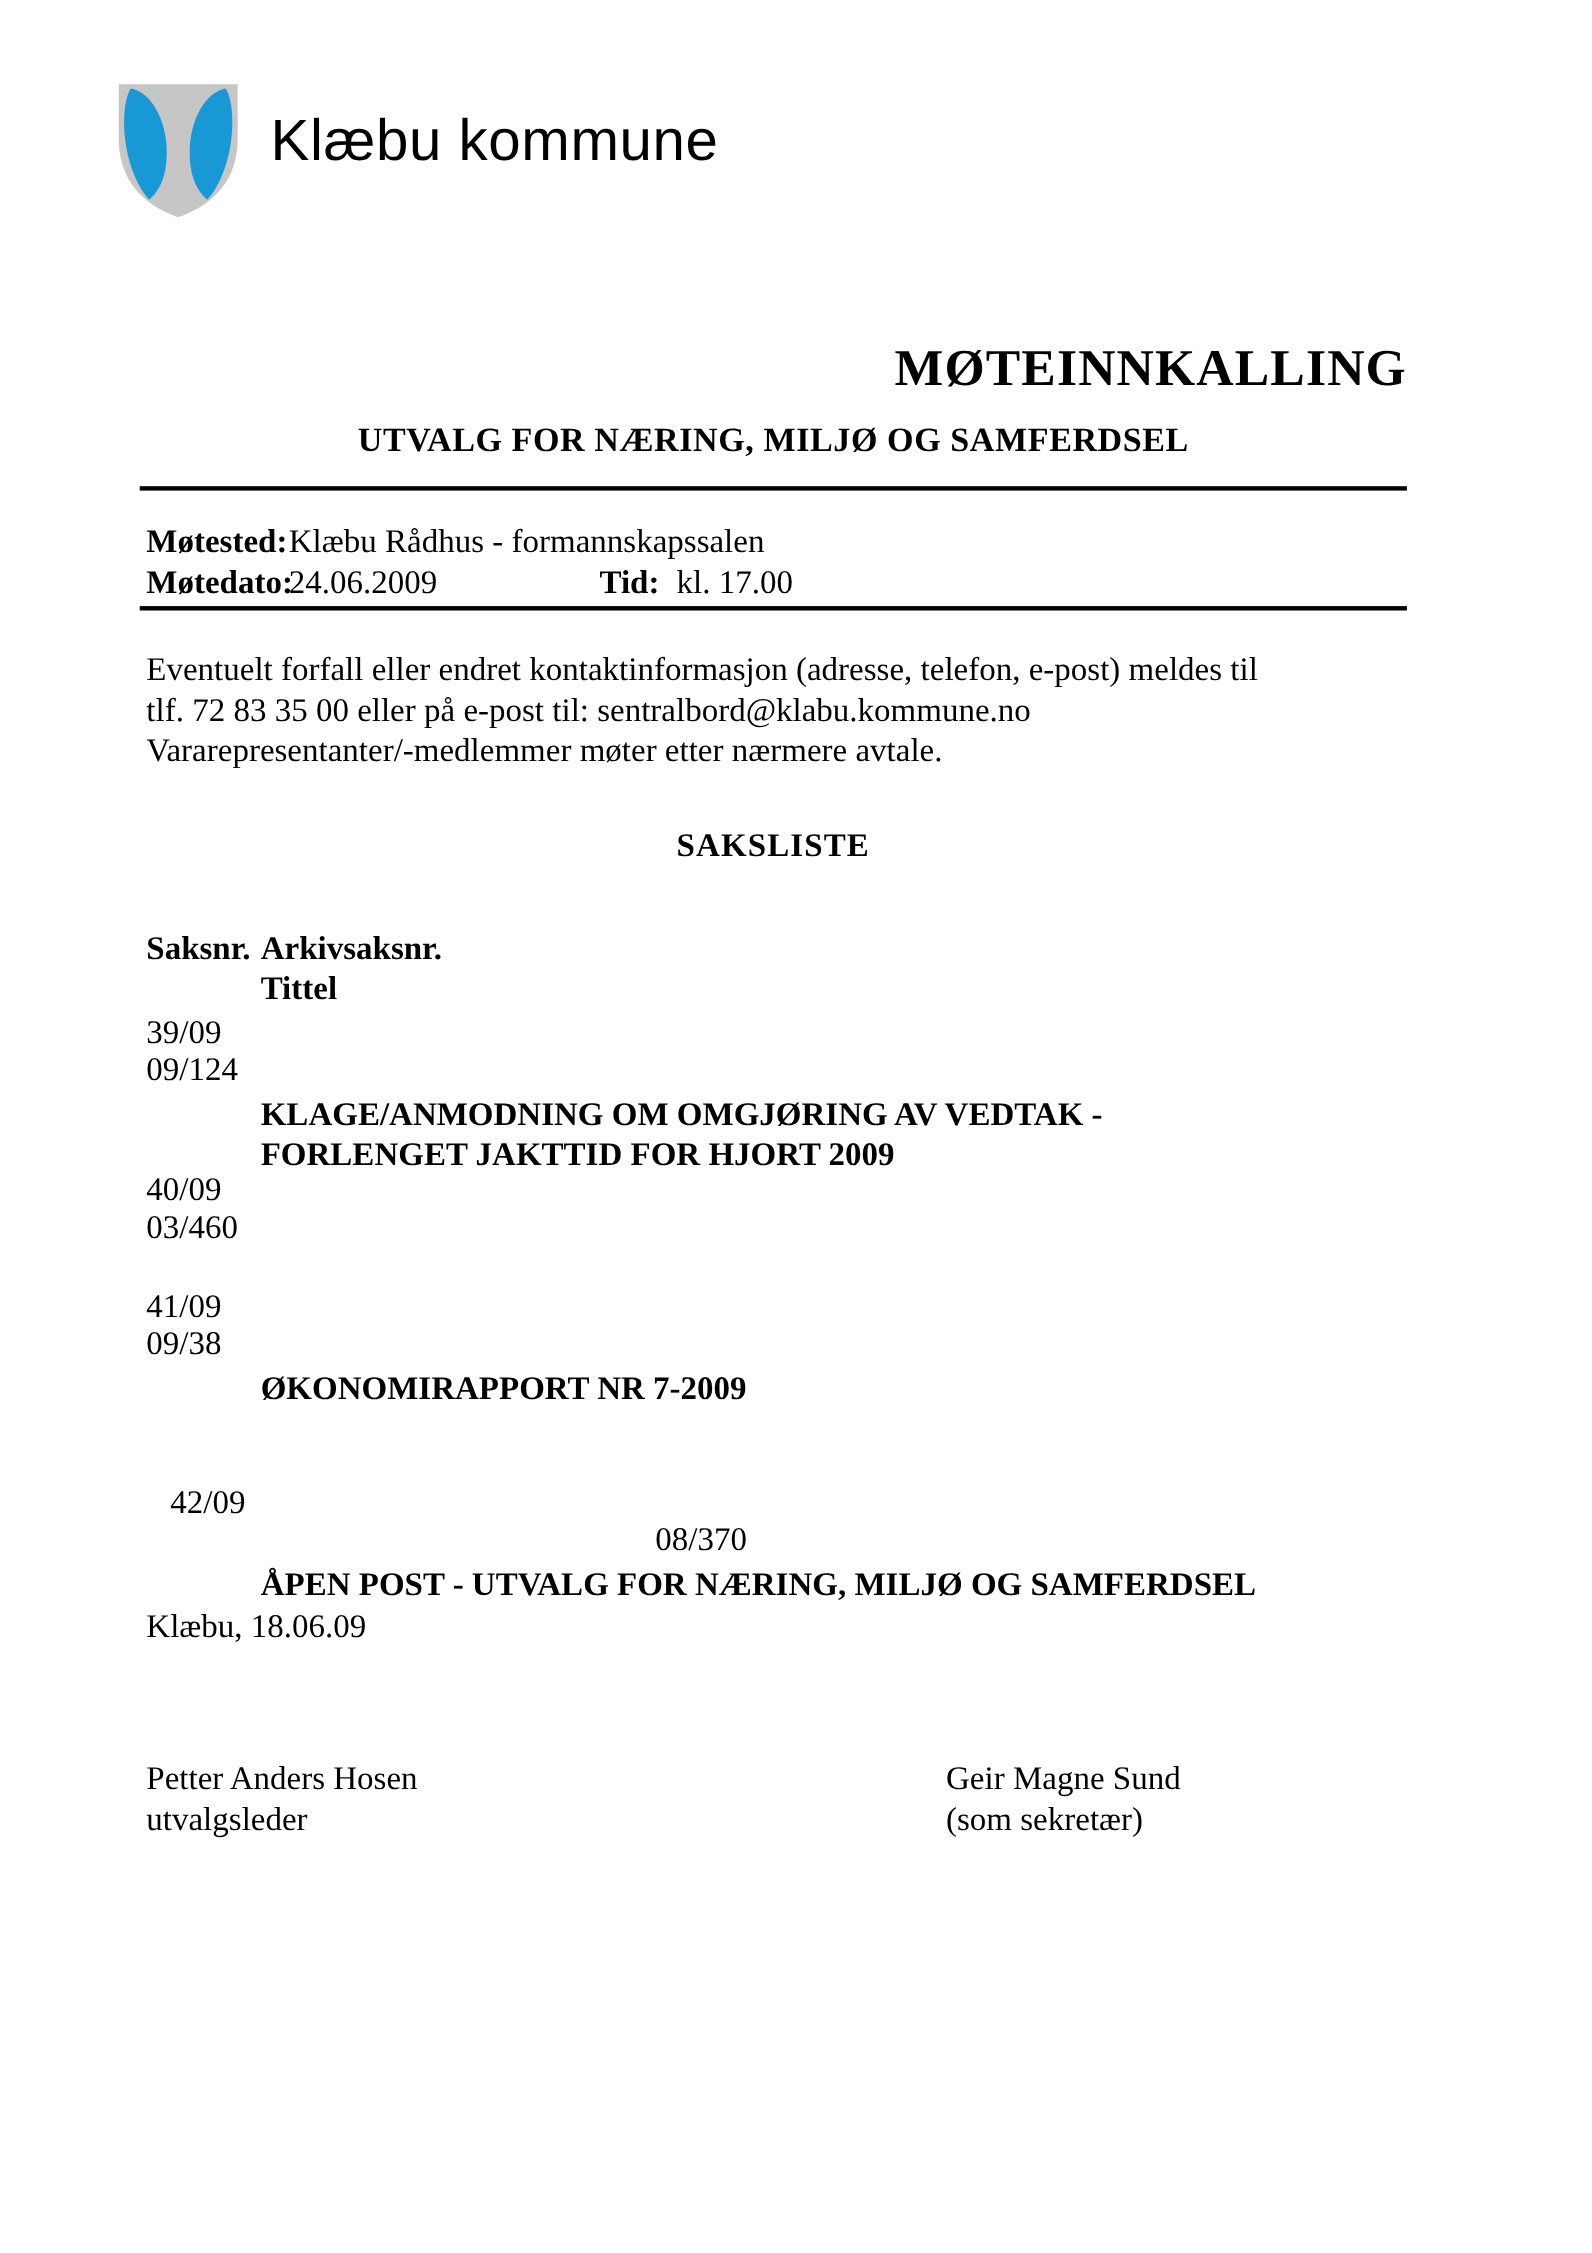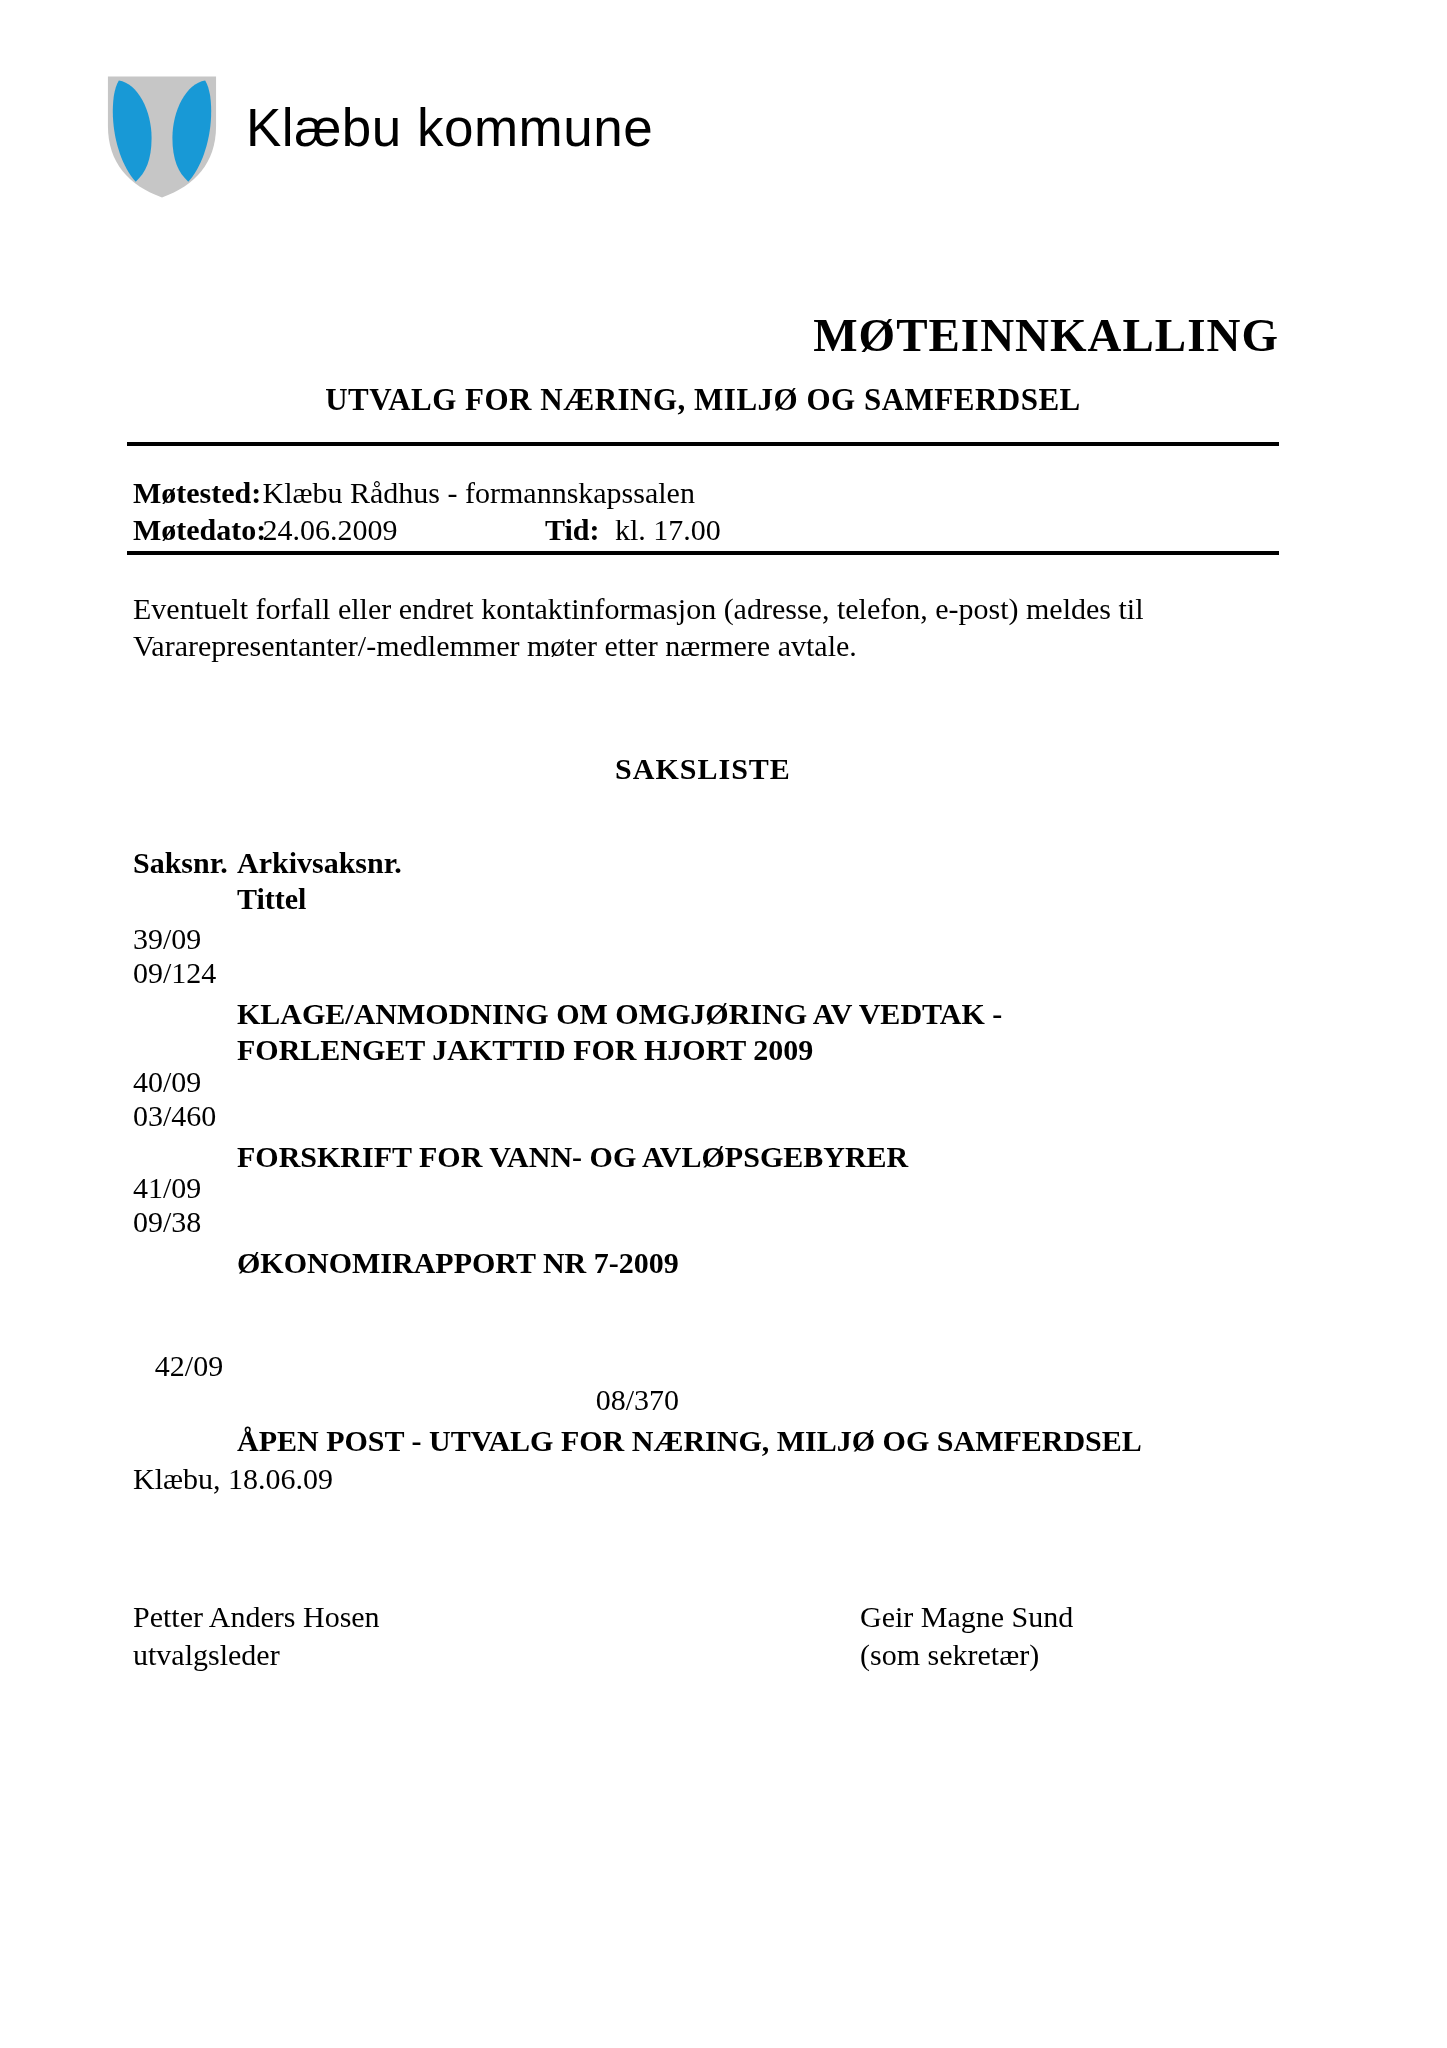--- a/index.html
+++ b/index.html
@@ -189,20 +189,21 @@
         <span class="m-value-date">24.06.2009</span>
         <span class="m-label-time">Tid:</span>
         <span class="m-value-time">kl. 17.00</span>
       </div>
     </div>
 
     <div class="rule rule-2"></div>
 
     <div class="notice">
       <div>Eventuelt forfall eller endret kontaktinformasjon (adresse, telefon, e-post) meldes til</div>
+      <div>tlf. 72 83 35 00 eller på e-post til: sentralbord@klabu.kommune.no</div>
       <div>Vararepresentanter/-medlemmer møter etter nærmere avtale.</div>
     </div>
 
     <div class="saksliste-heading">SAKSLISTE</div>
 
     <div class="table-head">
       <div class="th-row1">
         <span class="th-saksnr">Saksnr.</span>
         <span>Arkivsaksnr.</span>
       </div>
@@ -215,21 +216,20 @@
         <span>09/124</span>
       </div>
       <div class="case-title">KLAGE/ANMODNING OM OMGJØRING AV VEDTAK - FORLENGET JAKTTID FOR HJORT 2009</div>
     </div>
 
     <div class="case-item item-2">
       <div class="case-nums">
         <span class="case-saksnr">40/09</span>
         <span>03/460</span>
       </div>
-      <div class="case-title">FORSKRIFT FOR VANN- OG AVLØPSGEBYRER</div>
     </div>
 
     <div class="case-item item-3">
       <div class="case-nums">
         <span class="case-saksnr">41/09</span>
         <span>09/38</span>
       </div>
       <div class="case-title">ØKONOMIRAPPORT NR 7-2009</div>
     </div>
 

